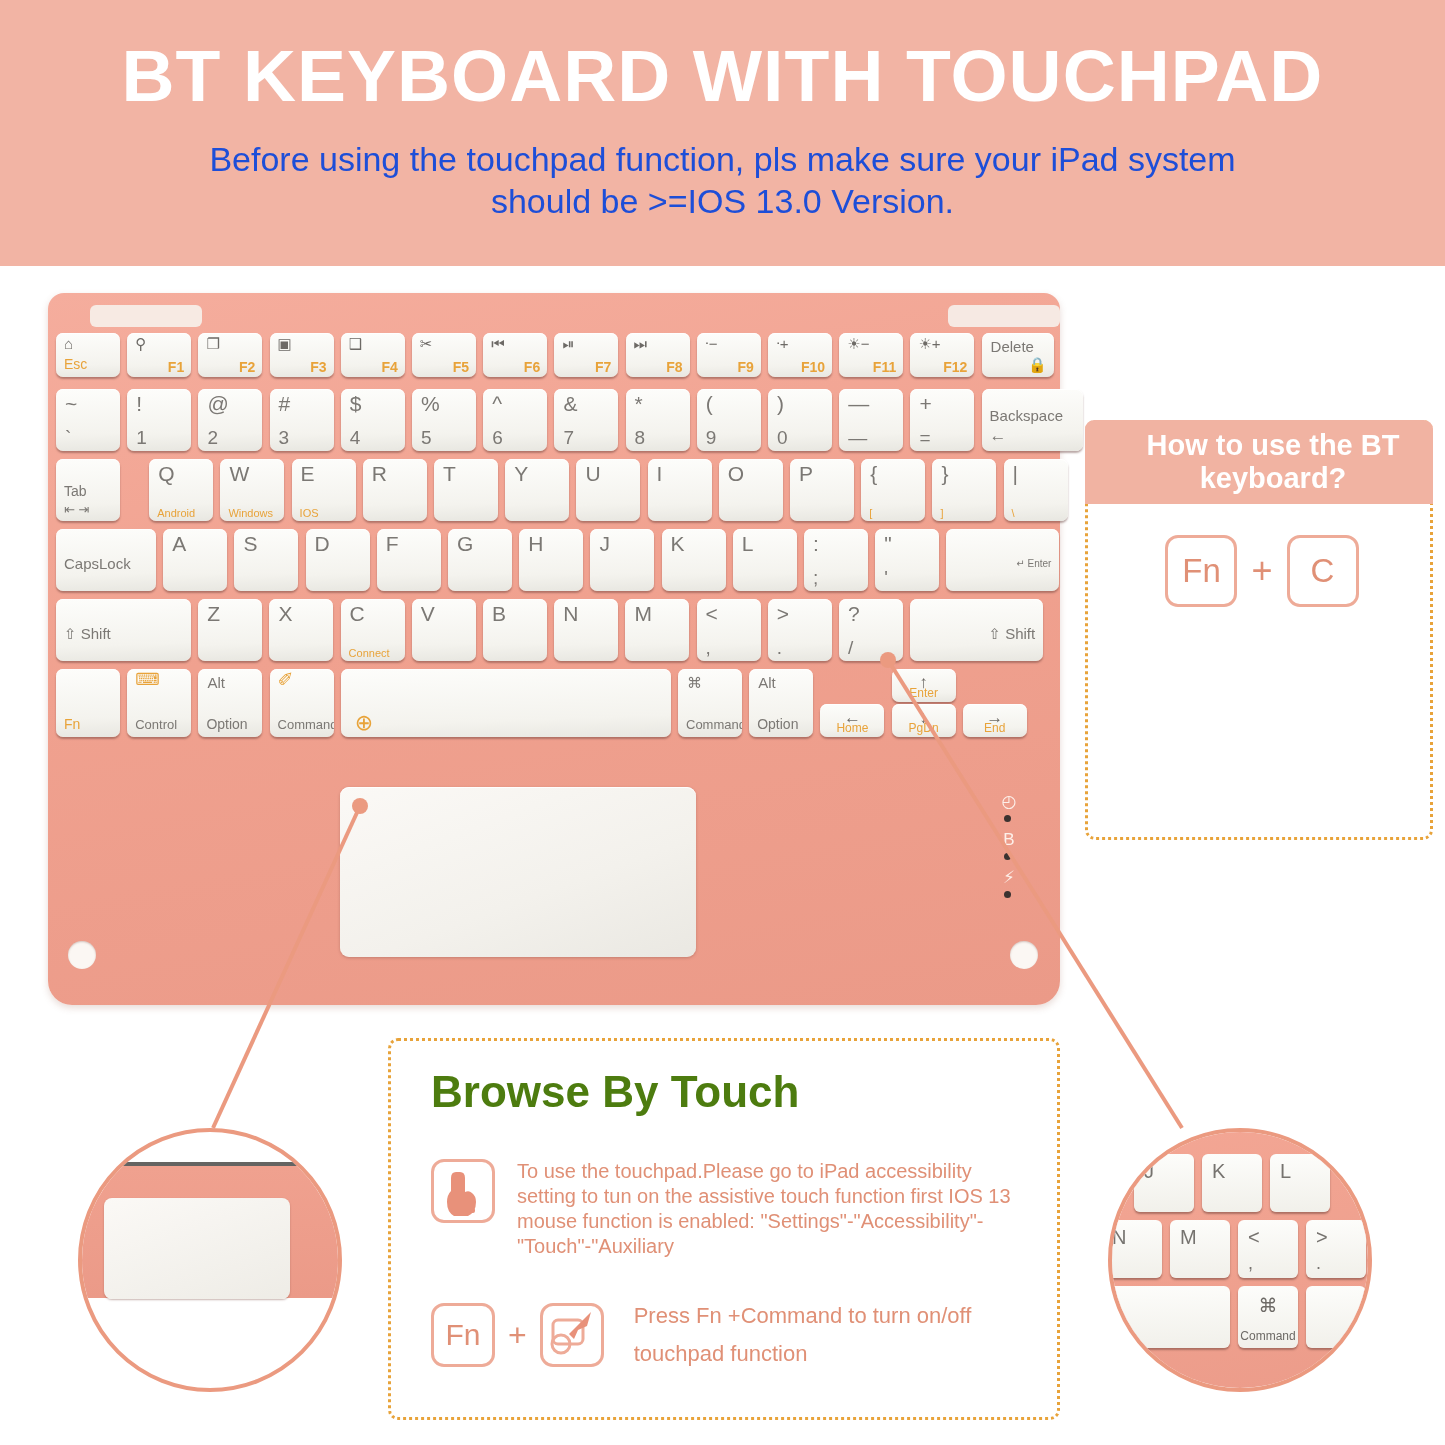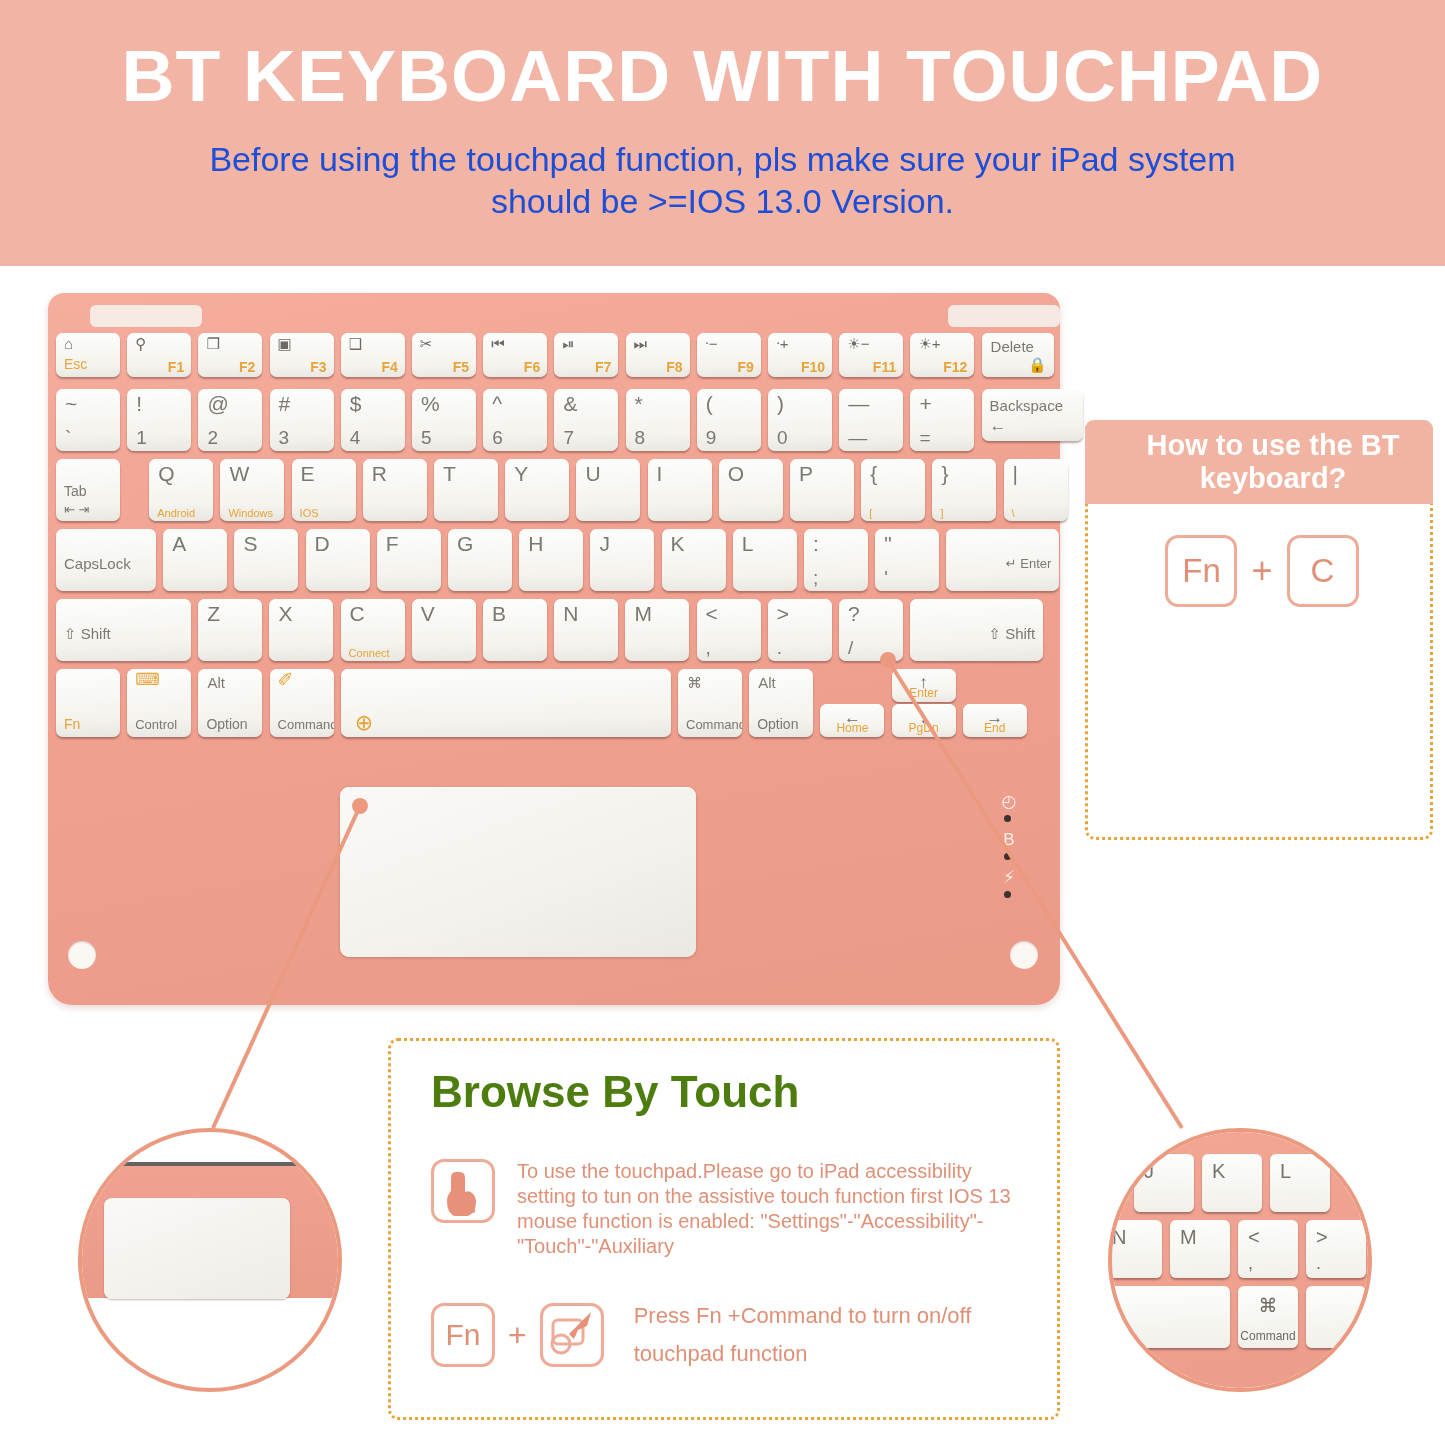--- a/index.html
+++ b/index.html
@@ -290,21 +290,21 @@
           <span class="fn">F10</span>
         </div>
         <div class="key" style="left: 783.2px; top: 0px; width: 64px; height: 44px;">
           <span class="ico">☀−</span>
           <span class="fn">F11</span>
         </div>
         <div class="key" style="left: 854.4px; top: 0px; width: 64px; height: 44px;">
           <span class="ico">☀+</span>
           <span class="fn">F12</span>
         </div>
-        <div class="key" style="left: 925.6px; top: 0px; width: 72px; height: 44px; border-radius: 6px;">
+        <div class="key" style="left: 925.6px; top: 0px; width: 72px; height: 44px;">
           <span class="lbltop">Delete</span>
           <span class="cnr" style="font-size: 15px;">🔒</span>
         </div>
       </div>
 
     <div class="krow" id="row-num" style="height:70px;">
         <div class="key" style="left: 0px; top: 6px; width: 64px; height: 62px;">
           <span class="main">~</span>
           <span class="low">`</span>
         </div>
@@ -349,21 +349,21 @@
           <span class="low">0</span>
         </div>
         <div class="key" style="left: 783.2px; top: 6px; width: 64px; height: 62px;">
           <span class="main">—</span>
           <span class="low">—</span>
         </div>
         <div class="key" style="left: 854.4px; top: 6px; width: 64px; height: 62px;">
           <span class="main">+</span>
           <span class="low">=</span>
         </div>
-        <div class="key" style="left: 925.6px; top: 6px; width: 101px; height: 52px;">
+        <div class="key" style="left: 925.6px; top: 6px; width: 101px; height: 62px;">
           <span class="lbl" style="bottom: 28px; font-size: 15px;">Backspace</span>
           <span class="lbl" style="bottom: 8px; font-size: 17px;">←</span>
         </div>
       </div>
 
     <div class="krow" id="row-qwe" style="height:70px;">
         <div class="key" style="left: 0px; top: 6px; width: 64px; height: 62px;">
           <span class="lbl" style="bottom: 22px;">Tab</span>
           <span class="lbl" style="bottom: 4px; font-size: 13px;">⇤ ⇥</span>
         </div>
@@ -447,21 +447,21 @@
         </div>
         <div class="key" style="left: 748px; top: 6px; width: 64px; height: 62px;">
           <span class="main">:</span>
           <span class="low">;</span>
         </div>
         <div class="key" style="left: 819.2px; top: 6px; width: 64px; height: 62px;">
           <span class="main">"</span>
           <span class="low">'</span>
         </div>
         <div class="key" style="left: 890.4px; top: 6px; width: 113px; height: 62px;">
-          <span class="lbl r" style="bottom: 20px; font-size: 13px;">↵ Enter</span>
+          <span class="lbl r" style="bottom: 20px; font-size: 10px;">↵ Enter</span>
         </div>
       </div>
 
     <div class="krow" id="row-zxc" style="height:70px;">
         <div class="key" style="left: 0px; top: 6px; width: 135px; height: 62px;">
           <span class="lbl" style="bottom: 20px; font-size: 15px;">⇧ Shift</span>
         </div>
         <div class="key" style="left: 142.2px; top: 6px; width: 64px; height: 62px;">
           <span class="main">Z</span>
         </div>

